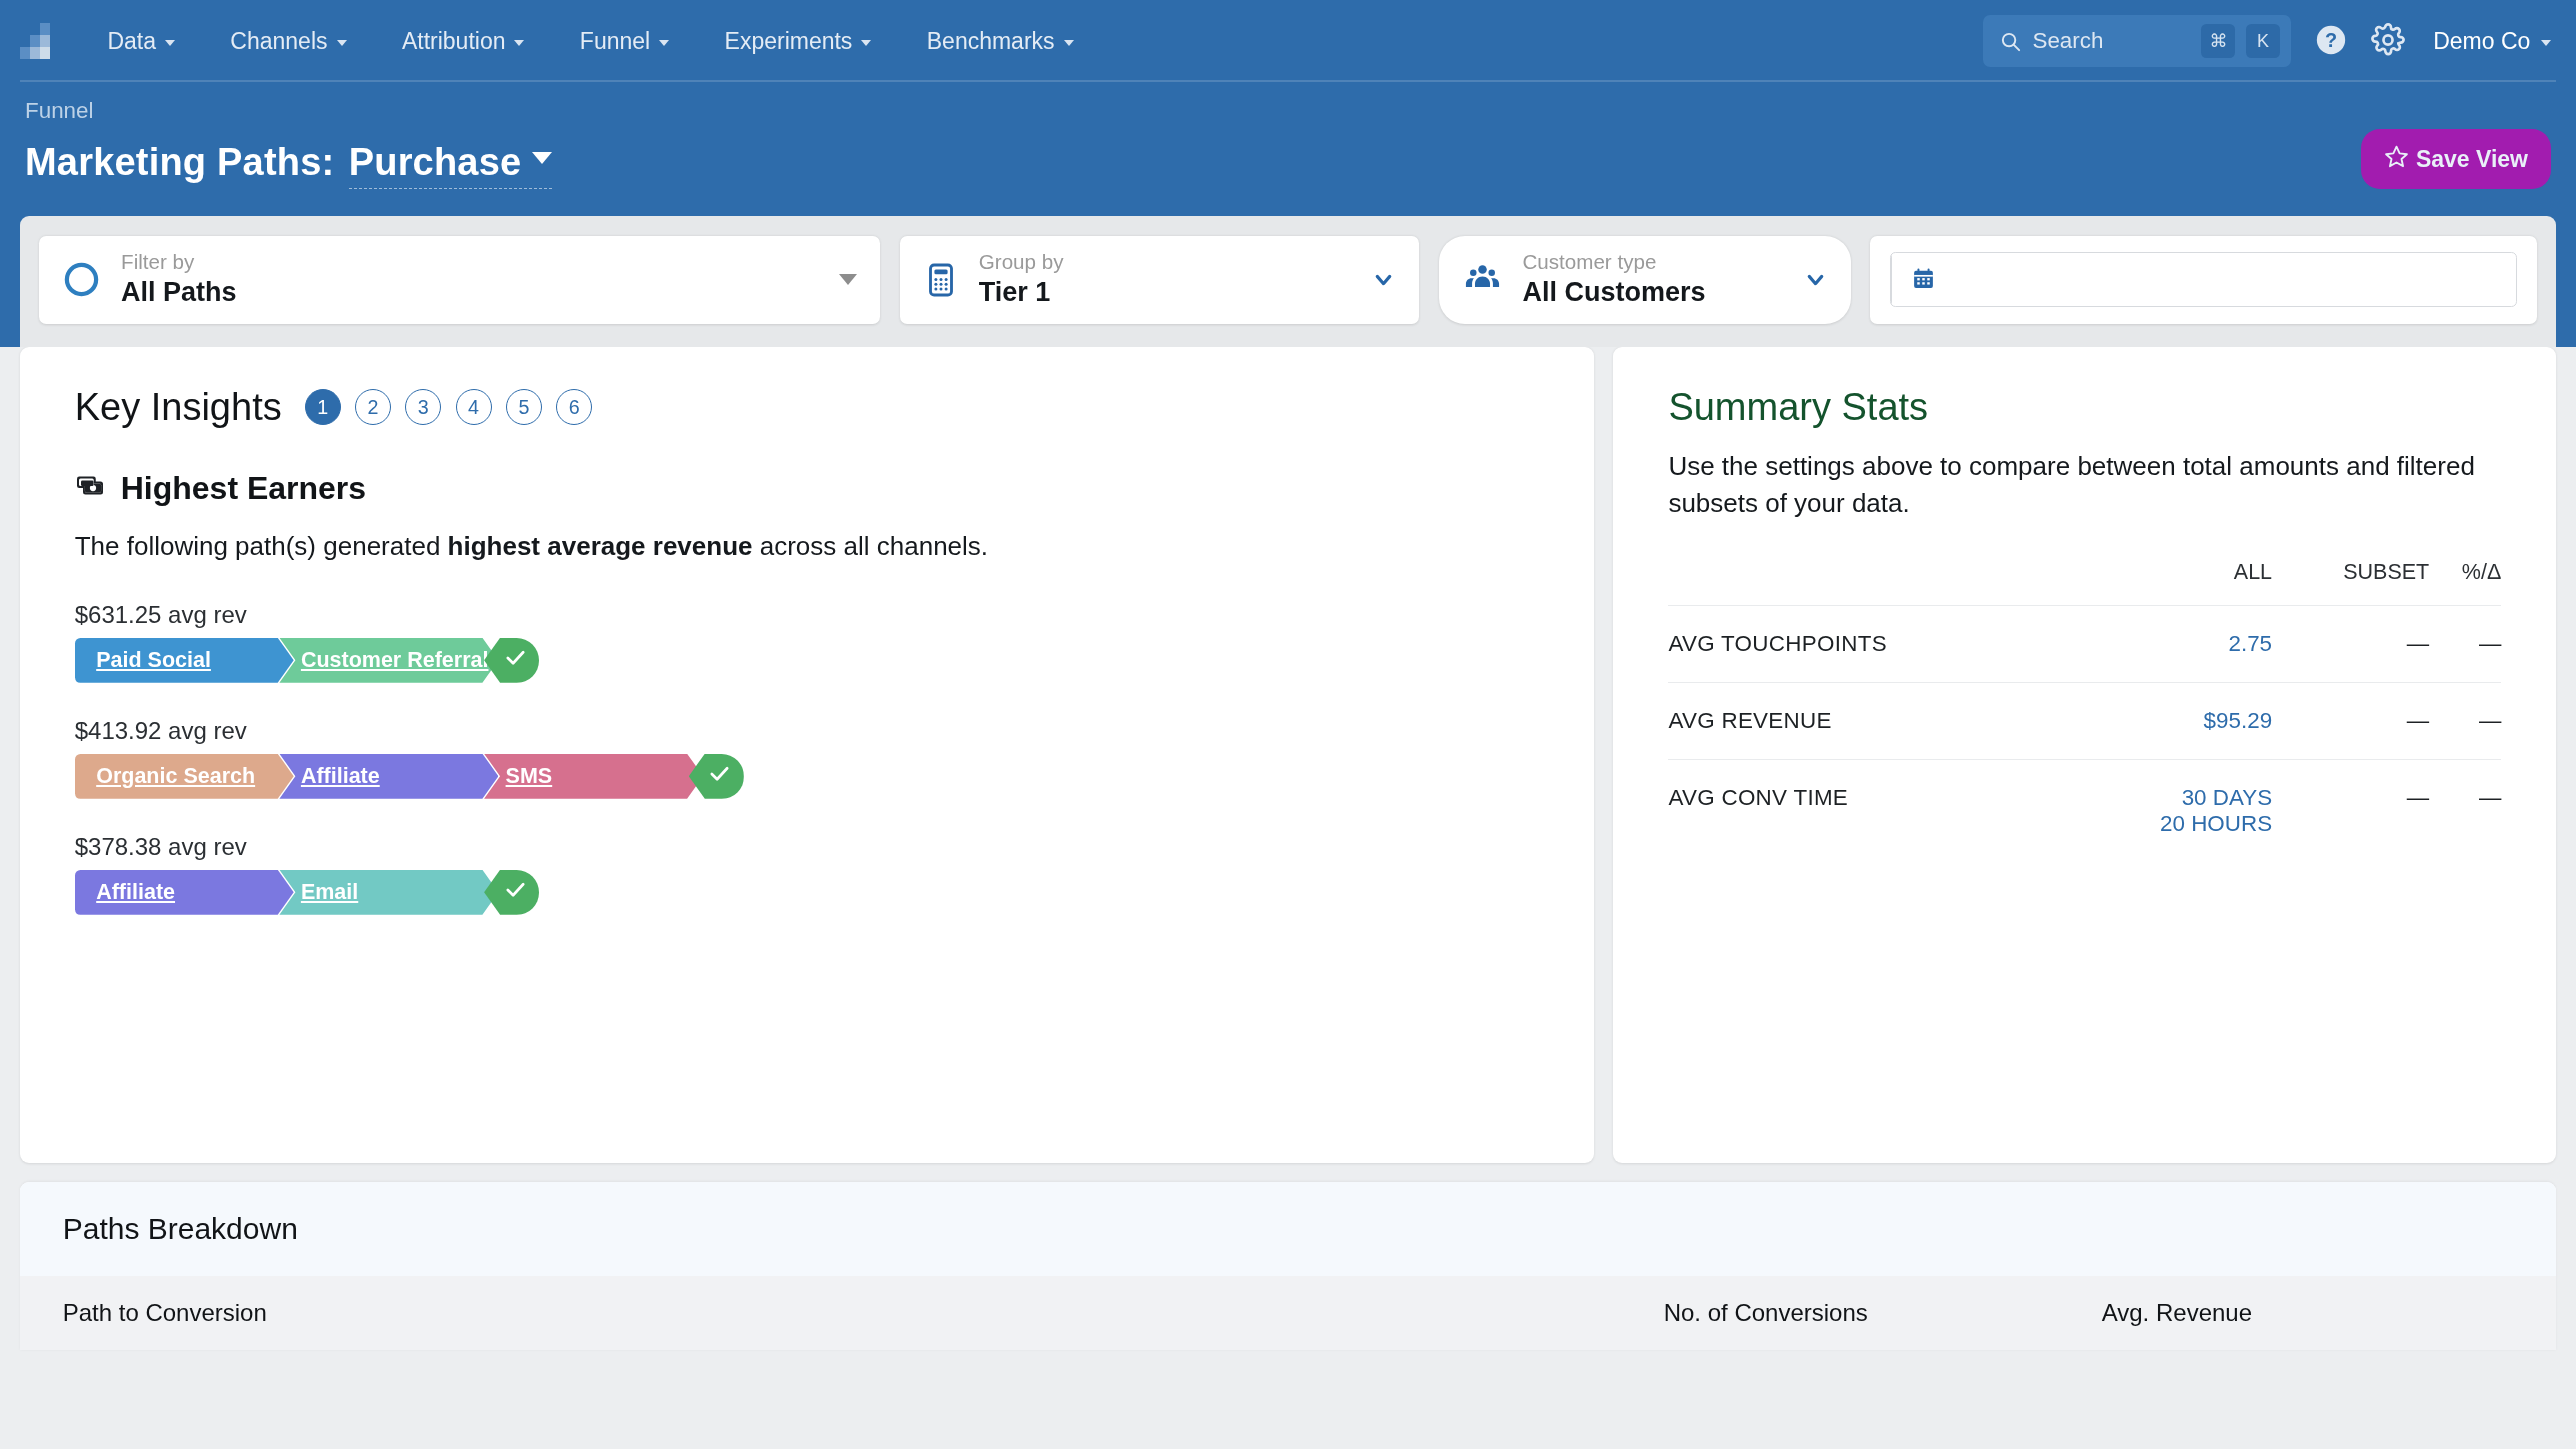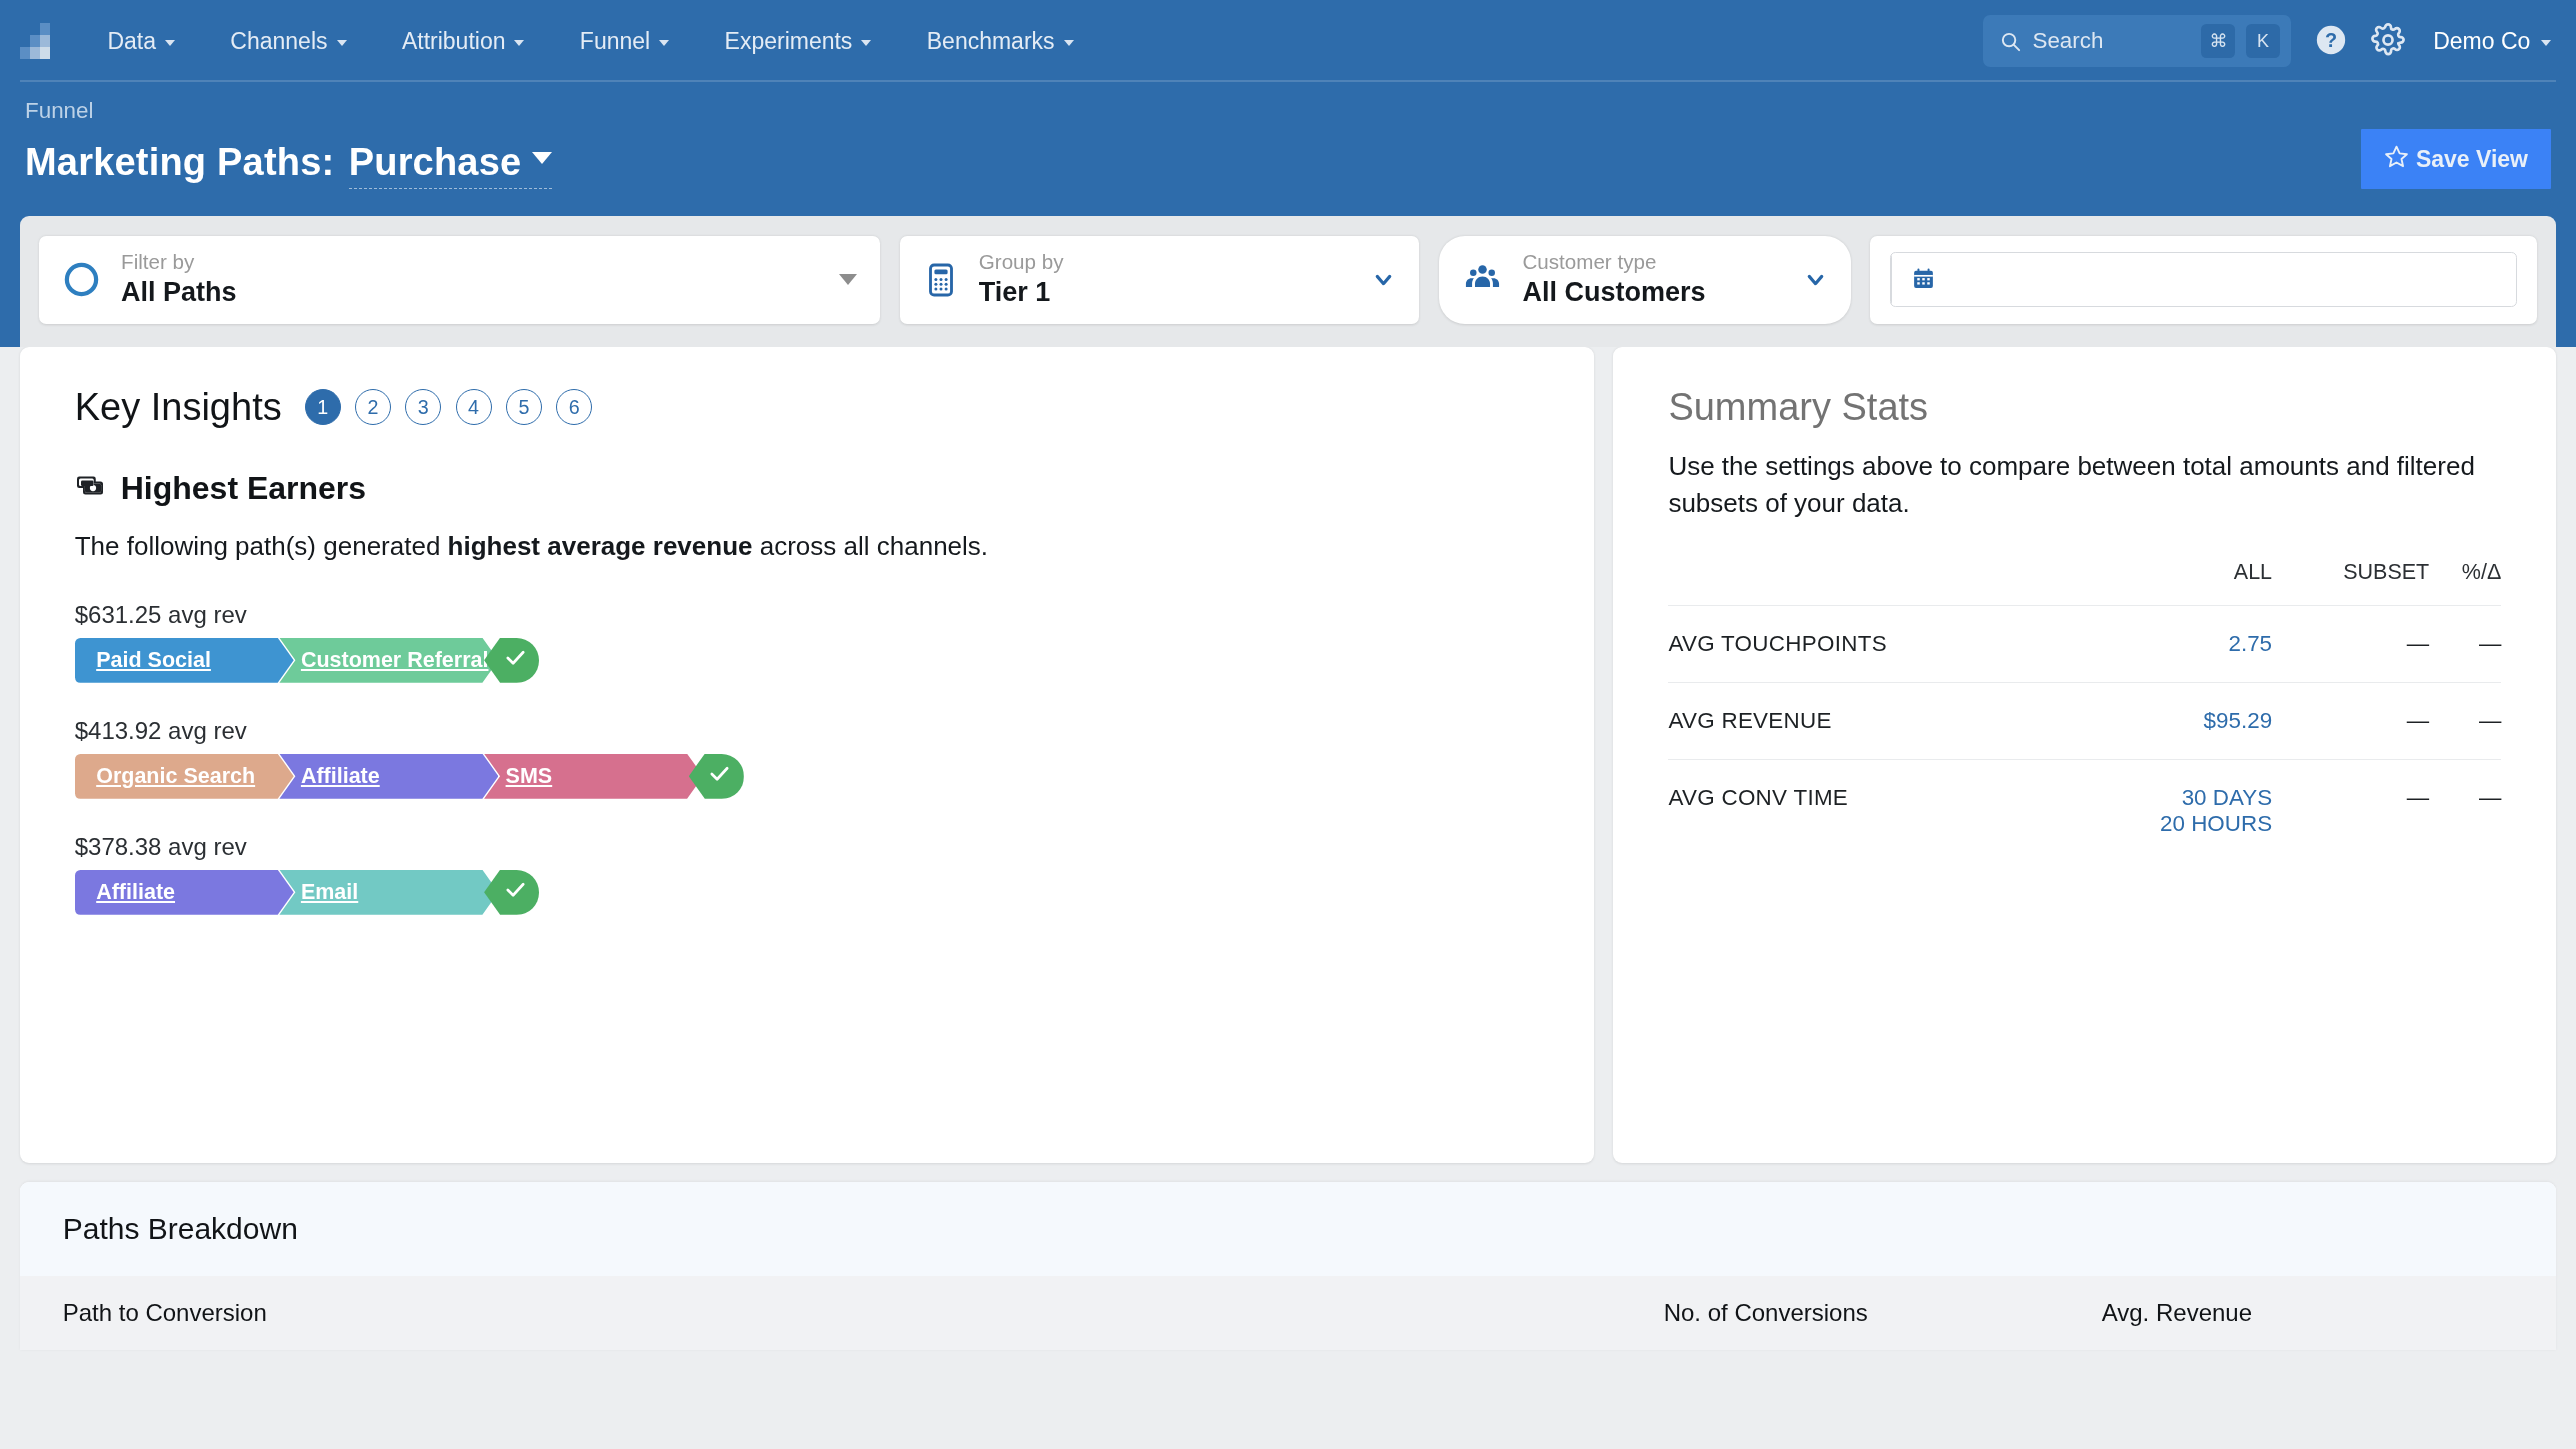--- a/index.html
+++ b/index.html
@@ -131,25 +131,25 @@
   .title-chev {
     display:inline-block;
     width: 0; height: 0;
     border-left: 10.7px solid transparent;
     border-right: 10.7px solid transparent;
     border-top: 12.5px solid #ffffff;
     position: relative; top: -5.4px;
   }
   .saveview {
     margin-left: auto;
-    background: #3b82f6;
+    background: #a21caf;
     color: #e9f0f8;
     font-size: 23px;
     font-weight: bold;
-    border-radius: 1px;
+    border-radius: 19px;
     padding: 14.3px 23px;
     display: flex; align-items: center; gap: 7px;
     cursor: pointer;
     border: none;
     font-family: inherit;
   }
 
   
   .filterbar-wrap {
     background: #2e6cab;
@@ -274,21 +274,21 @@
     margin-right: 0;
     border-radius: 0 22.4px 22.4px 0;
     padding-left: 0;
     width: 55px;
     justify-content: center;
     clip-path: polygon(16px 0, 100% 0, 100% 100%, 16px 100%, 0 50%);
   }
   .seg.endcap svg { position: relative; z-index: 2; margin-left: 7.2px; }
 
   
-  .sum-title { font-size: 38px; color: #737373; margin-bottom: 19.7px; font-weight: normal; }
+  .sum-title { font-size: 38px; color: #14532d; margin-bottom: 19.7px; font-weight: normal; }
   .sum-desc { font-size: 26px; color: #15191d; line-height: 1.42; margin-bottom: 38px; max-width: 894px; }
   .stats { width: 100%; border-collapse: collapse; }
   .stats th {
     font-size: 21.5px; color: #2c3034; font-weight: normal;
     text-align: right; padding: 0 0 19.7px 0;
   }
   .stats th.metric-col { text-align: left; }
   .stats td {
     font-size: 22.4px; color: #1d2124;
     padding: 25px 0;

